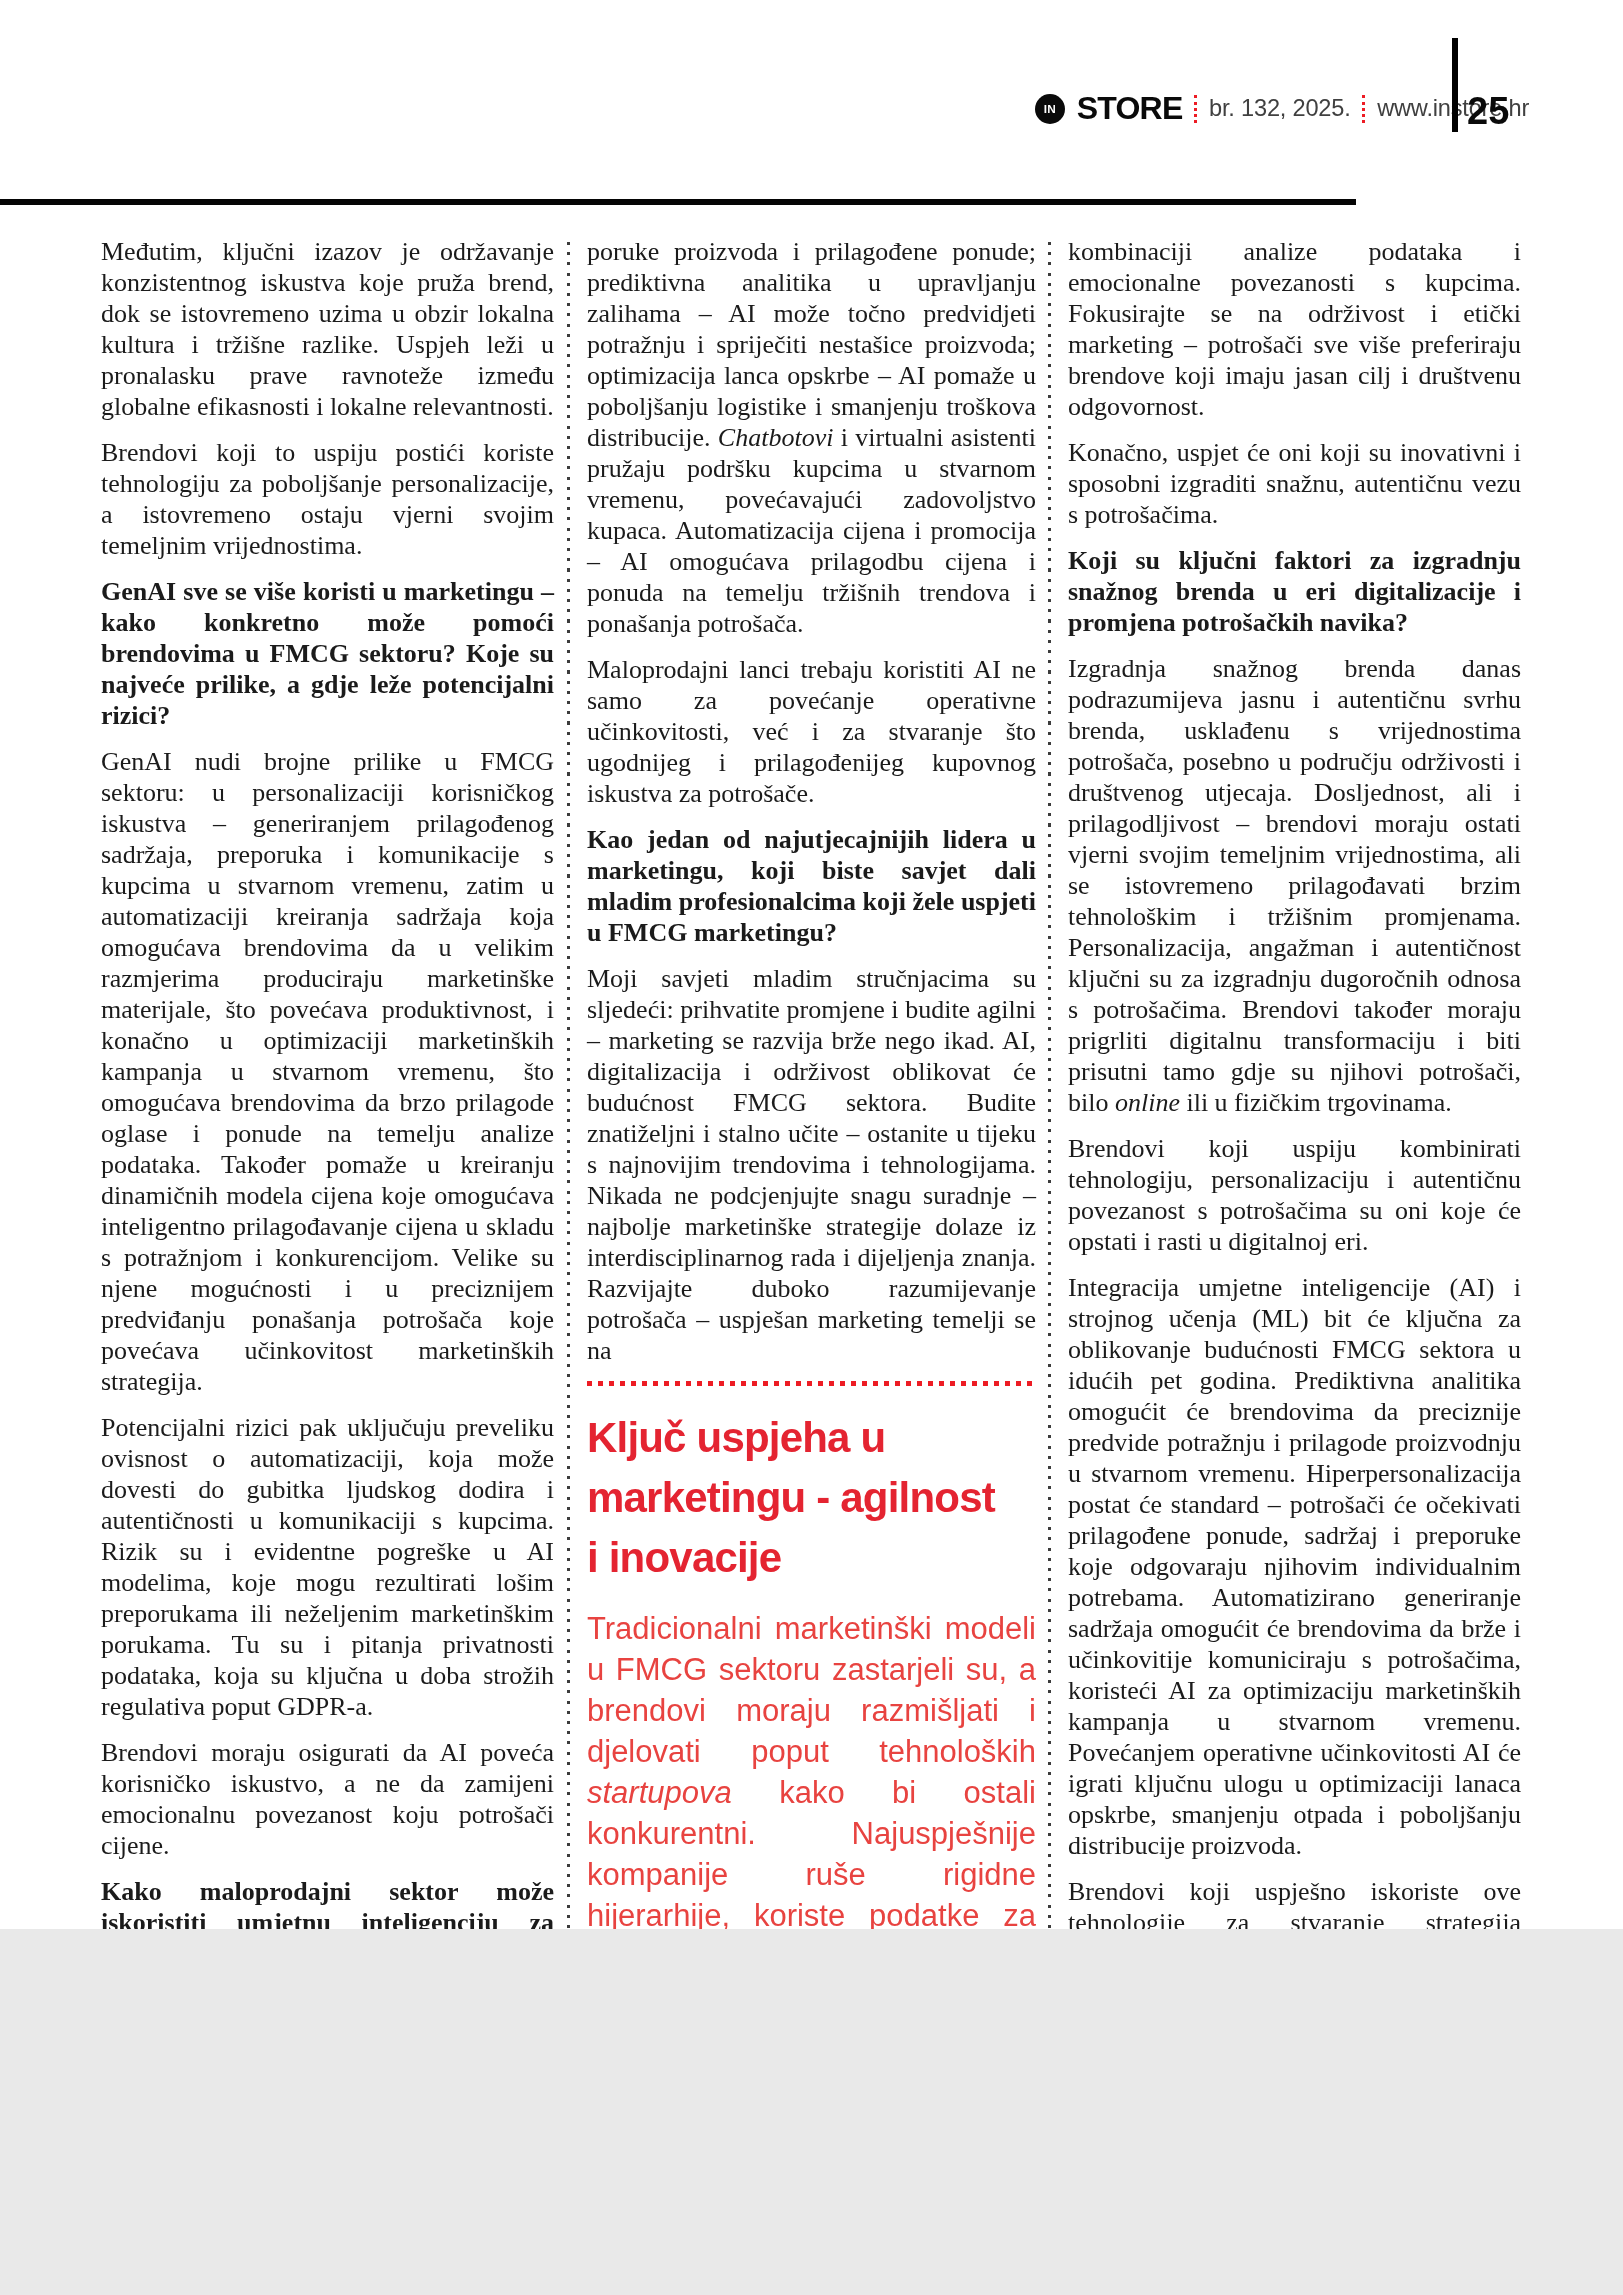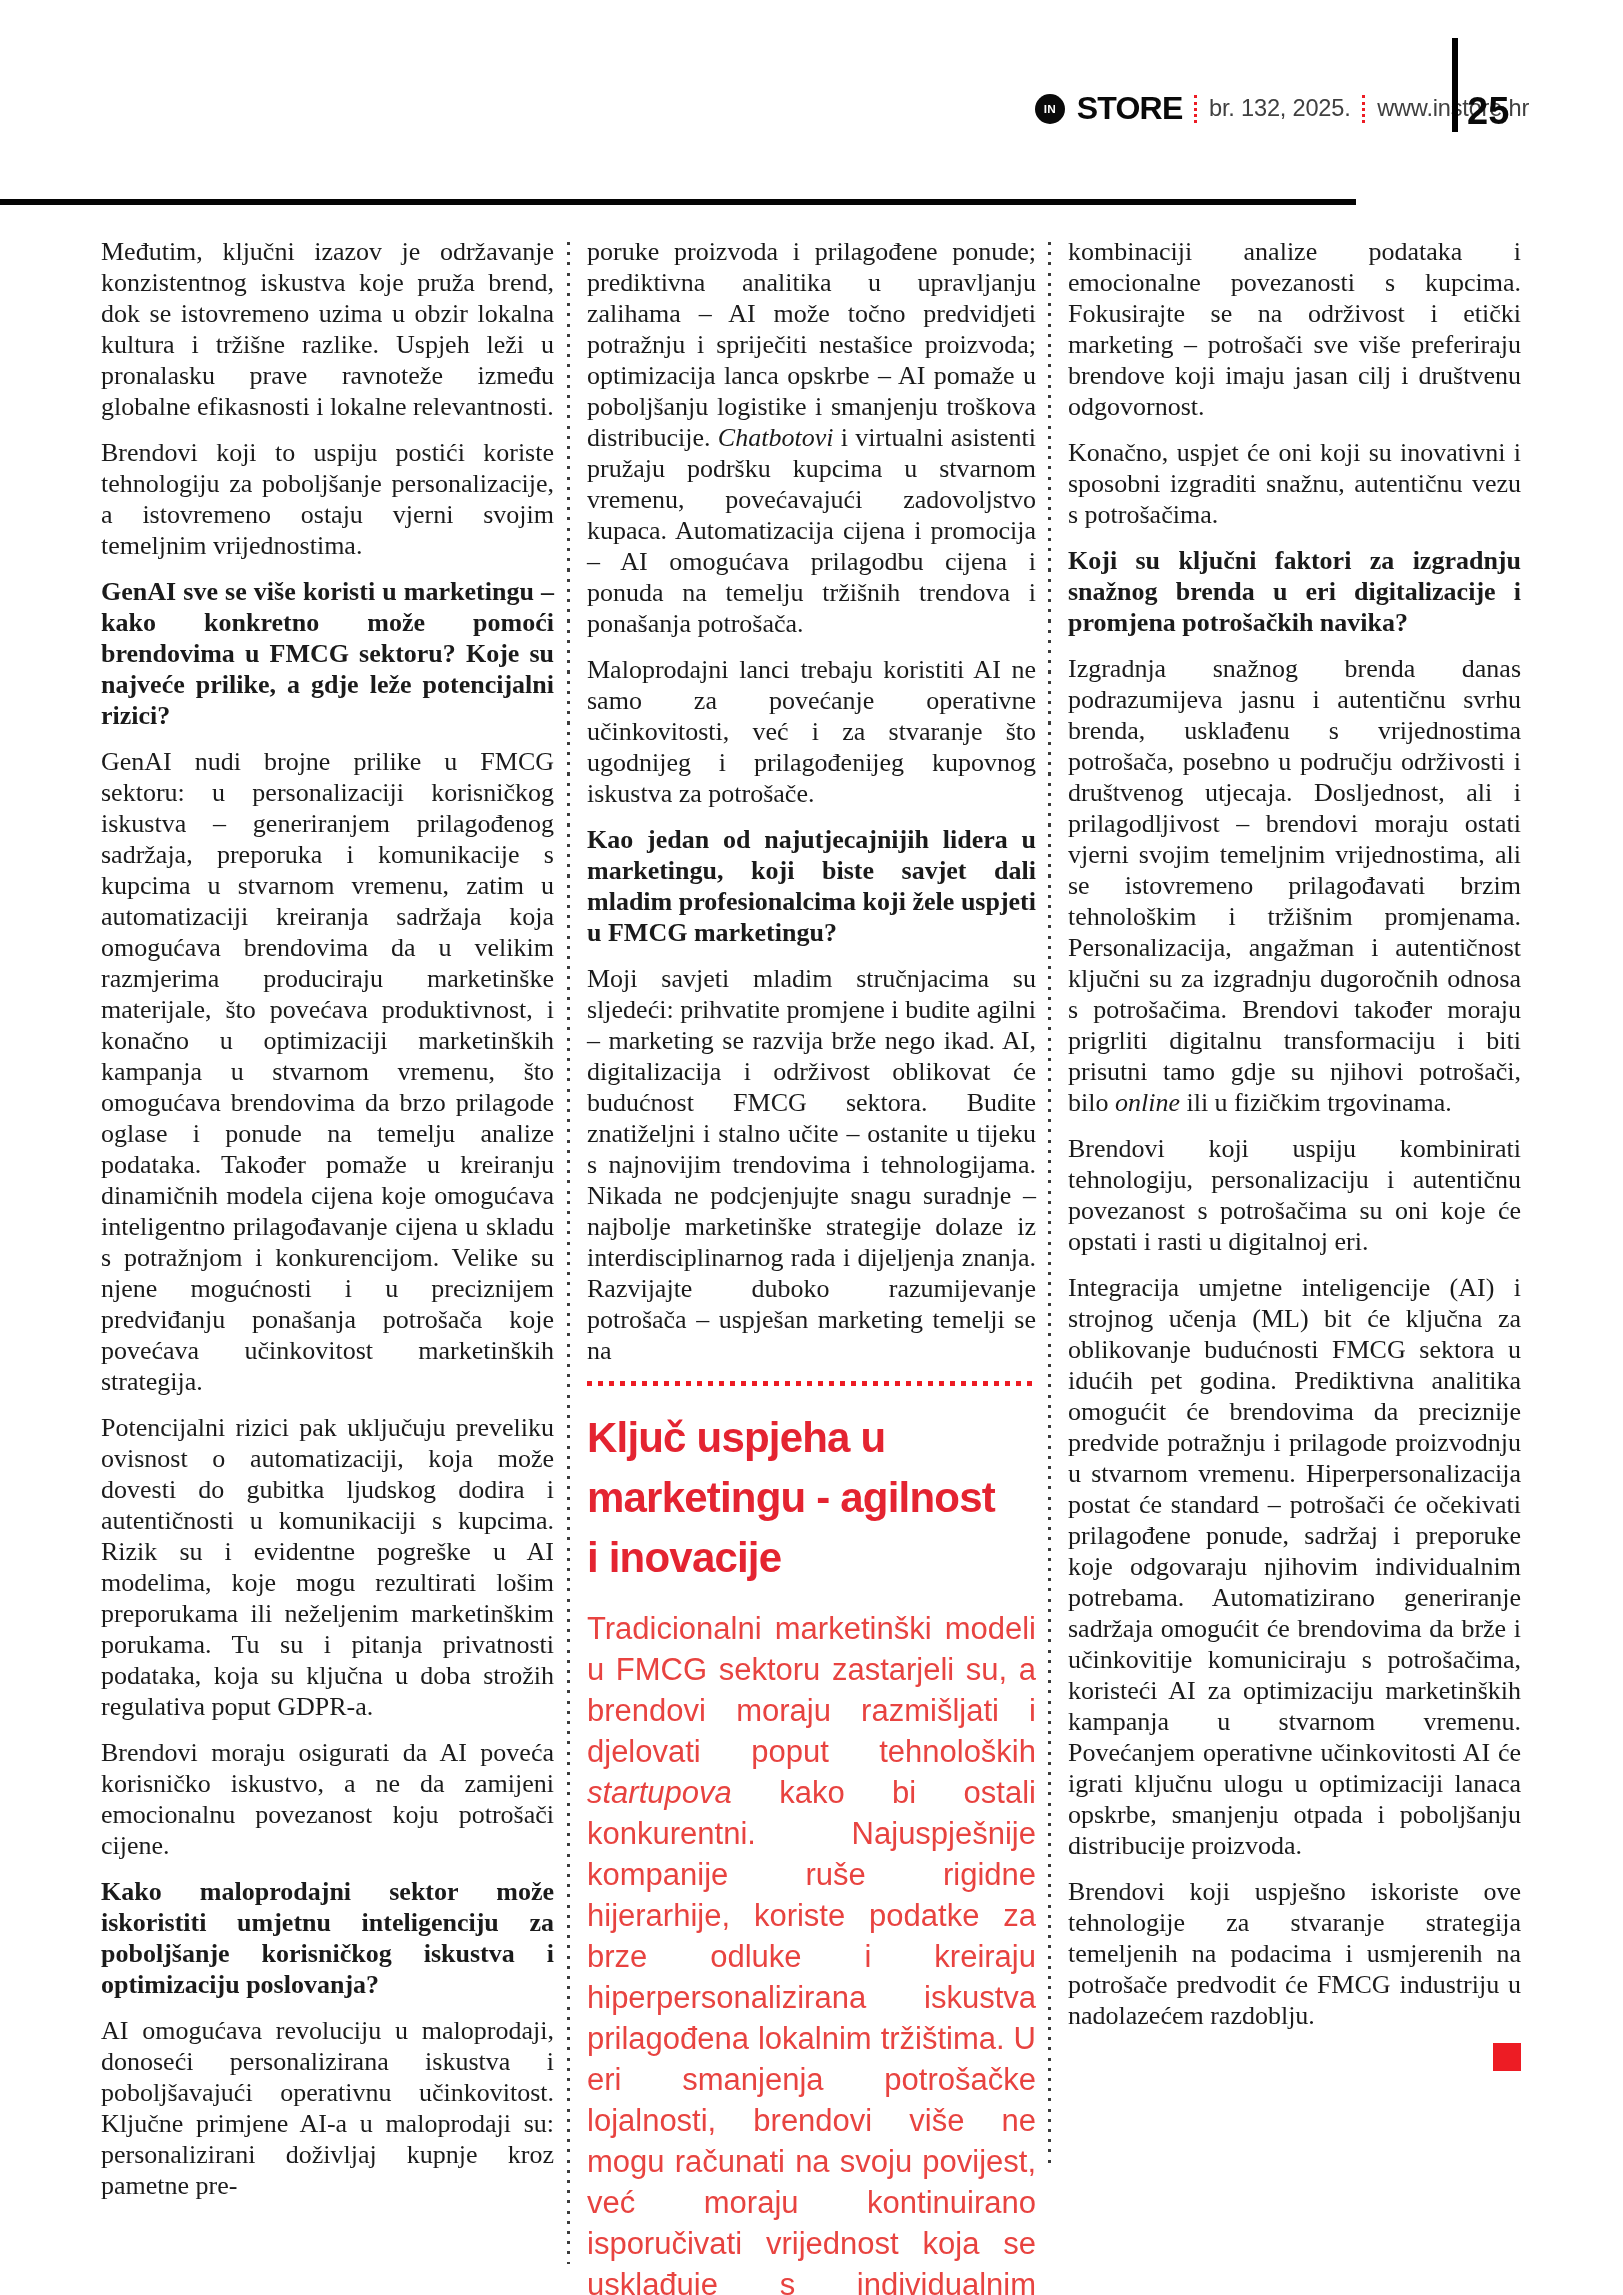--- a/index.html
+++ b/index.html
@@ -1,16 +1,16 @@
 <!DOCTYPE html>
 <html style="font-size:12.6px"><head>
 <meta charset="utf-8">
 <style>
   html,body{margin:0;padding:0;background:#e9e9e9;}
-  .page{position:relative;width:1623px;height:2295px;background:#ffffff;overflow:hidden;
+  .page{position:relative;width:1623px;height:1929px;background:#ffffff;overflow:hidden;
         font-family:"Liberation Serif",serif;color:#1b1b1b;}
 
   
   .brand{position:absolute;left:1035px;top:88px;height:41px;display:flex;align-items:center;gap:11.8px;
          font-family:"Liberation Sans",sans-serif;}
   .logo-circle{width:30px;height:30px;border-radius:50%;background:#0a0a0a;display:flex;
                align-items:center;justify-content:center;flex:0 0 auto;}
   .logo-in{color:#ffffff;font-size:11.8px;font-weight:bold;letter-spacing:0.4px;}
   .brand-name{font-size:32px;font-weight:900;letter-spacing:-0.8px;color:#0a0a0a;}
   .hsep{width:0;height:28px;border-left:3.1px dotted #ed1c24;}

